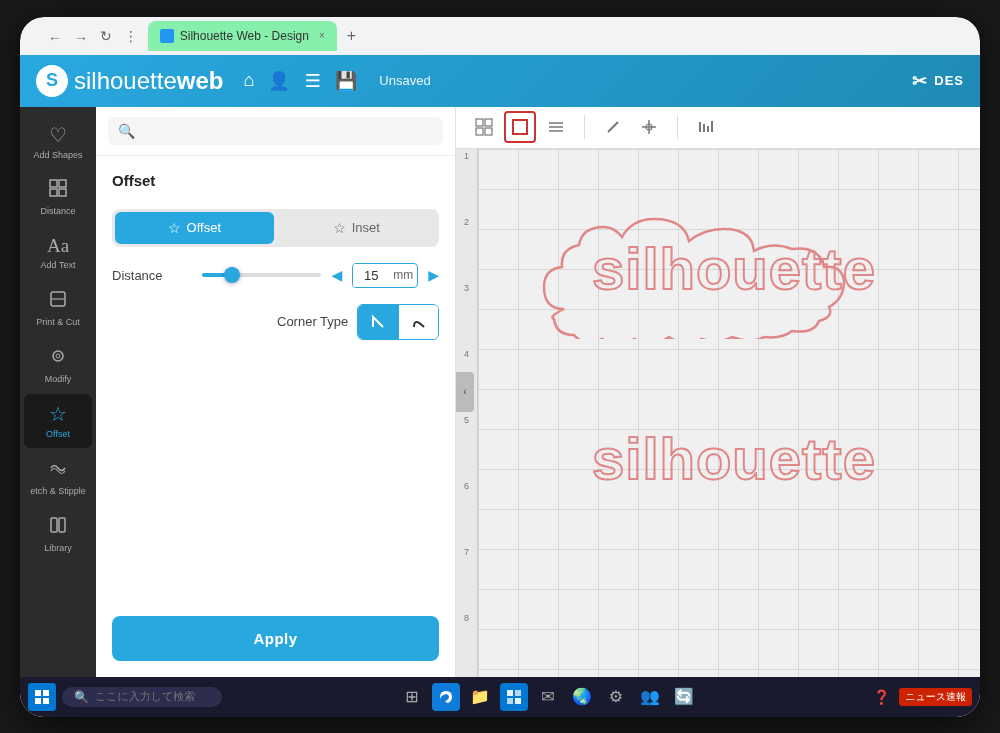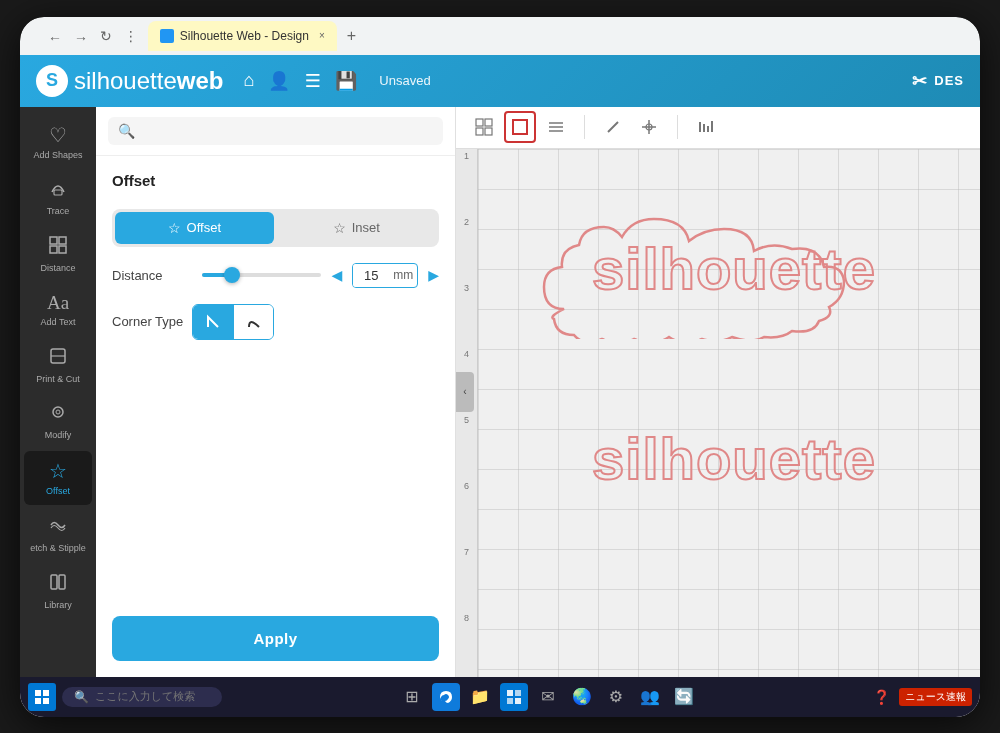--- a/index.html
+++ b/index.html
@@ -52,21 +52,21 @@
       cursor: pointer;
       padding: 2px 4px;
     }
     .tab-bar {
       flex: 1;
       display: flex;
       align-items: center;
       gap: 4px;
     }
     .tab-active {
-      background: #fef9c3;
+      background: #86efac;
       border-radius: 8px 8px 0 0;
       padding: 4px 12px;
       font-size: 12px;
       color: #333;
       display: flex;
       align-items: center;
       gap: 6px;
       height: 30px;
     }
     .tab-favicon {
@@ -340,20 +340,21 @@
       font-size: 12px;
       color: #666;
       padding: 0 4px;
     }
 
     
     .corner-row {
       display: flex;
       align-items: center;
       gap: 0;
+      justify-content: flex-end;
     }
     .corner-type-group {
       display: flex;
       border: 1.5px solid #29a8e0;
       border-radius: 6px;
       overflow: hidden;
     }
     .corner-btn {
       width: 40px; height: 34px;
       display: flex; align-items: center; justify-content: center;
@@ -589,29 +590,20 @@
         </div>
       </div>
     </div>
 
     <div class="main-area">
 
       <div class="sidebar">
         <div class="sidebar-item">
           <span class="si-icon">♡</span>
           <span class="si-label">Add Shapes</span>
-        </div>
-        <div class="sidebar-item">
-          <span class="si-icon">
-            <svg width="20" height="20" viewBox="0 0 20 20" fill="none">
-              <path d="M4 14 Q10 2 16 14" stroke="#aaa" stroke-width="1.5" fill="none"></path>
-              <rect x="6" y="12" width="8" height="5" rx="1" stroke="#aaa" stroke-width="1.2" fill="none"></rect>
-            </svg>
-          </span>
-          <span class="si-label">Trace</span>
         </div>
         <div class="sidebar-item">
           <span class="si-icon">
             <svg width="20" height="20" viewBox="0 0 20 20" fill="none">
               <rect x="2" y="2" width="7" height="7" stroke="#aaa" stroke-width="1.5" fill="none"></rect>
               <rect x="11" y="2" width="7" height="7" stroke="#aaa" stroke-width="1.5" fill="none"></rect>
               <rect x="2" y="11" width="7" height="7" stroke="#aaa" stroke-width="1.5" fill="none"></rect>
               <rect x="11" y="11" width="7" height="7" stroke="#aaa" stroke-width="1.5" fill="none"></rect>
             </svg>
           </span>

